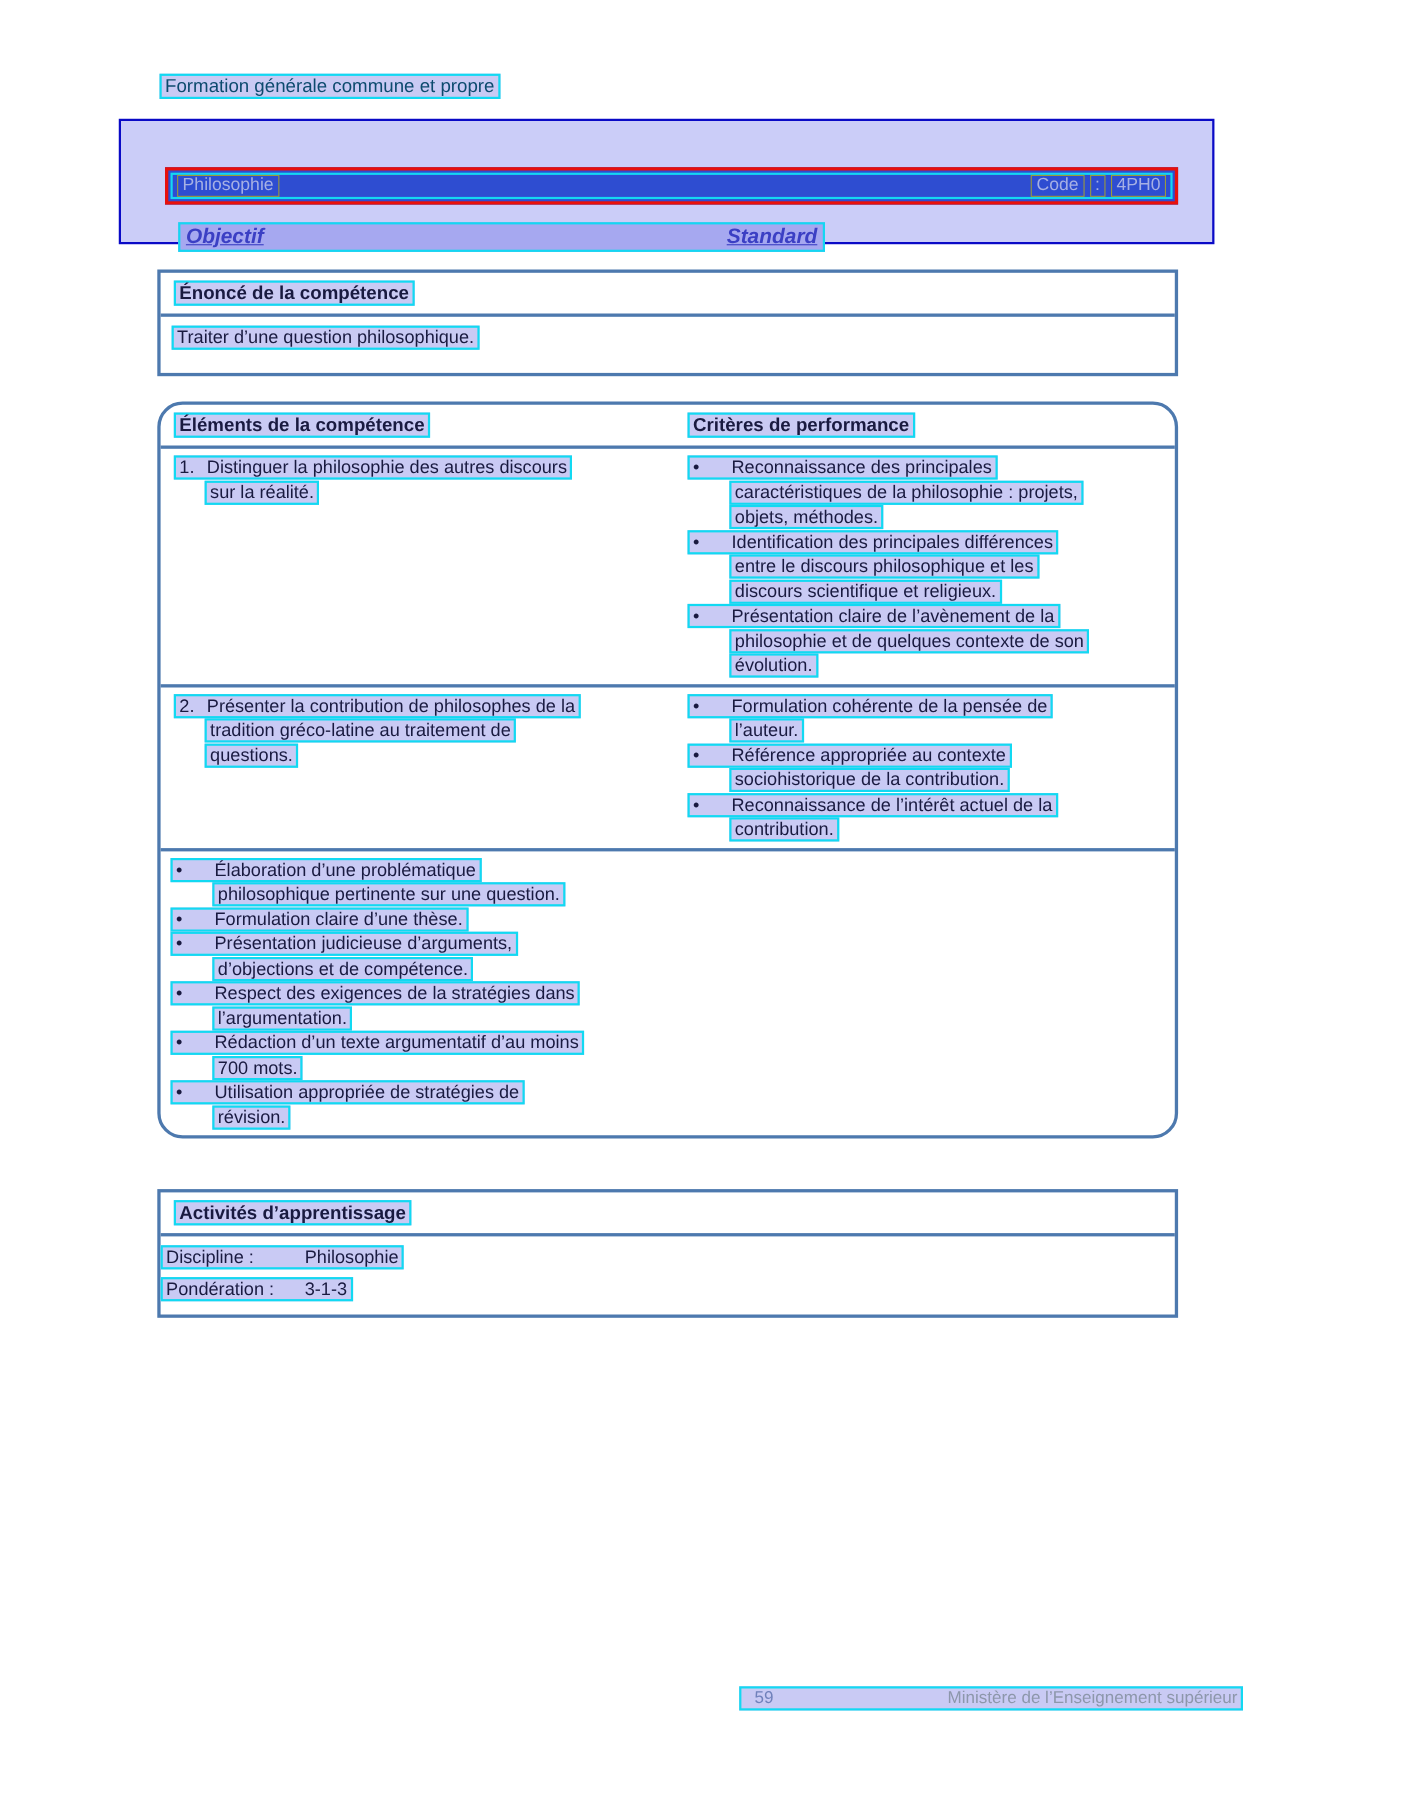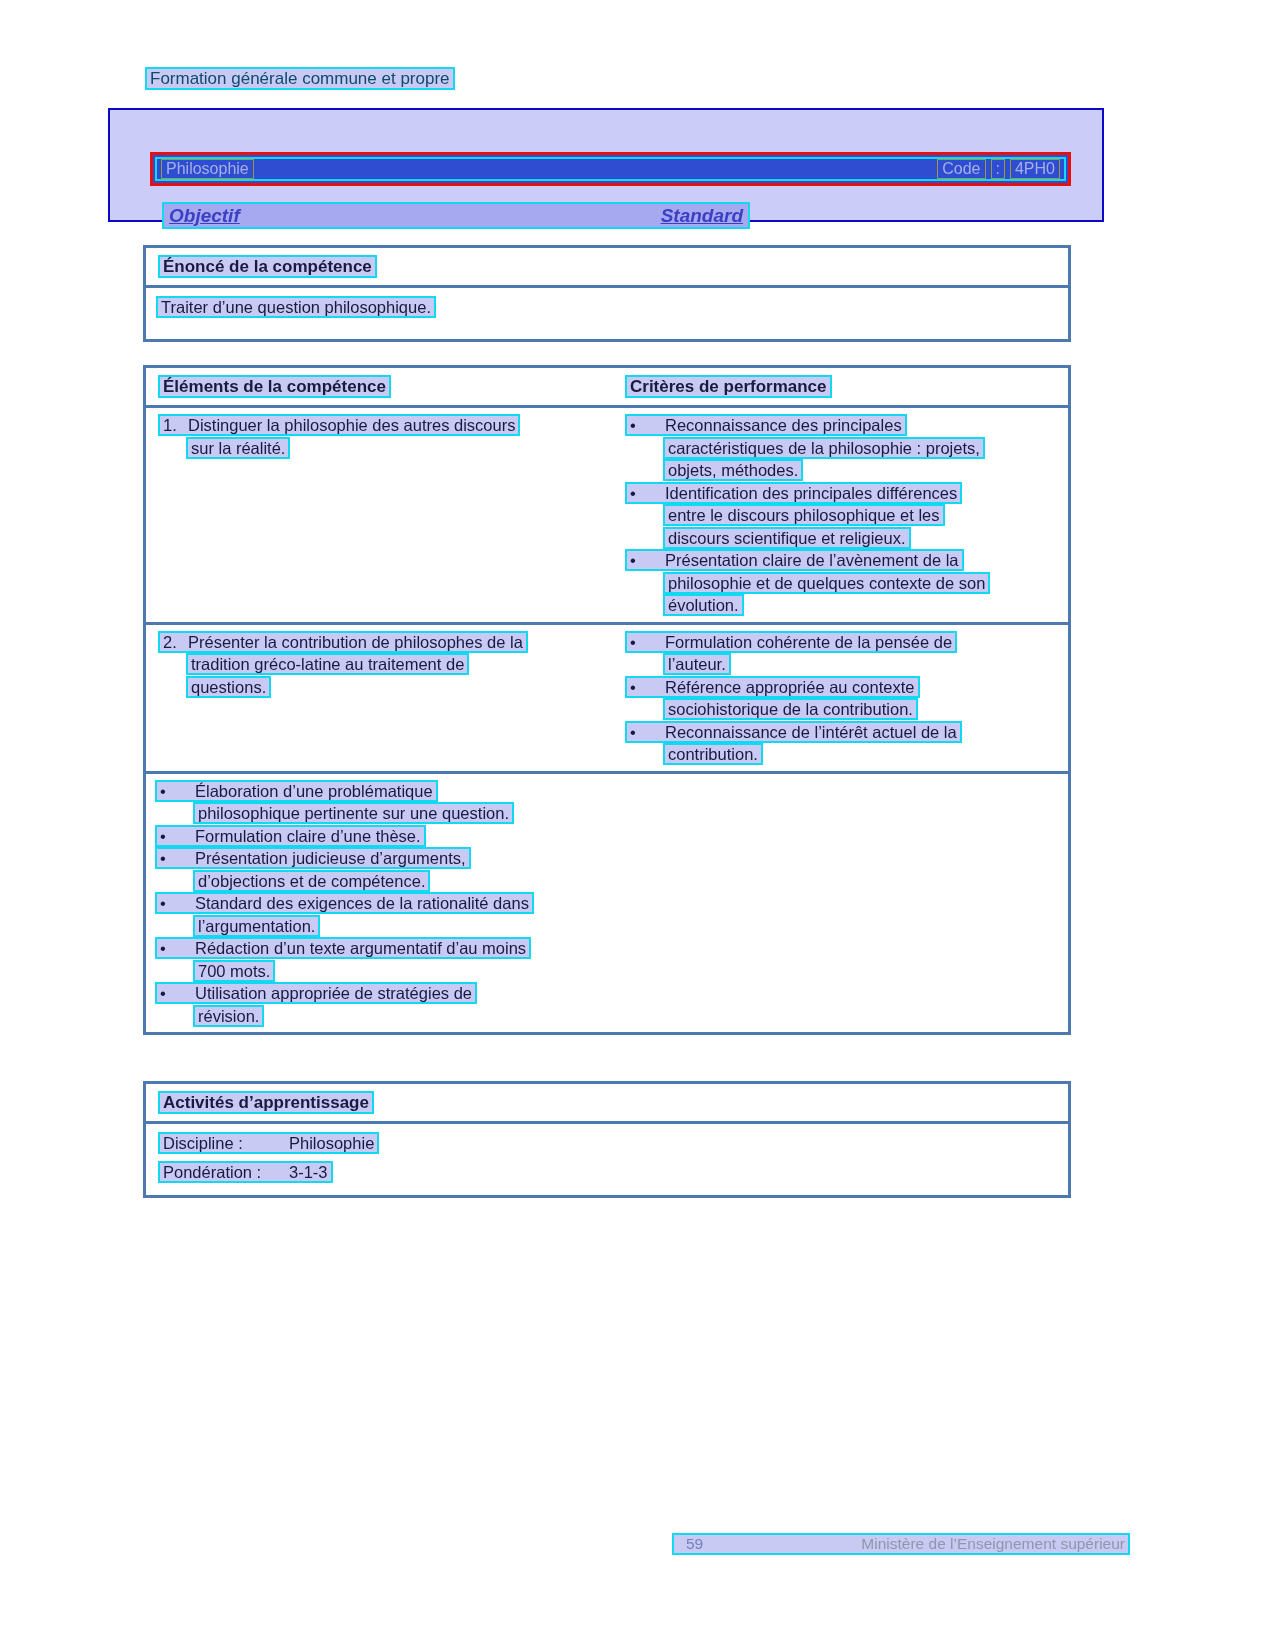--- a/index.html
+++ b/index.html
@@ -38,37 +38,37 @@
                  color:#3b3fc4; text-decoration:underline; }
 
   
   .tbl { position:absolute; left:143px; width:928px; background:#ffffff;
          border:3px solid #4d79ae; }
   .tbl-hdr { border-bottom:3px solid #4d79ae; padding:9px 12px 8px; }
   .tbl-hdr .hl, .bold { font-weight:bold; }
   .t1 { top:245px; min-height:97px; }
   .t1 .bodyrow { padding:10px 10px 18px 10px; }
 
-  .t2 { top:365px; }
+  .t2 { top:365px;border-radius:23px; }
   .t2 .tbl-hdr { display:flex; padding:9px 0 8px; }
   .t2 .h1 { width:470px; padding-left:12px; }
   .t2 .h2 { flex:1; padding-left:9px; }
   .t2 .row { display:flex; line-height:22.5px; }
   .t2 .row + .row { border-top:3px solid #4d79ae; }
   .cell-l { width:470px; padding:6px 14px 5px 12px; }
   .cell-r { flex:1; padding:6px 6px 5px 9px; }
   .elem { padding-left:28px; text-indent:-28px; }
   .elem .num { display:inline-block; width:25px; text-indent:0; }
   ul.crits { list-style:none; }
   .crit { padding-left:38px; text-indent:-38px; }
   .crit .hl::before { content:"\2022"; display:inline-block; width:35px; text-indent:0; }
 
   .t3 { top:1081px; }
   .t3 .kvs { padding:5px 0 8px; }
-  .kv { padding:1px 12px; line-height:27px; }
+  .kv { padding:1px 0; line-height:27px; }
   .kv .lbl { display:inline-block; width:126px; text-indent:0; }
 
   
   .footer { position:absolute; left:672px; top:1533px; width:458px; font-size:15.5px; }
   .footer .hl { display:flex; justify-content:space-between; align-items:center; color:#8d97ab;padding-left:12px; }
   .footer .pagenum { color:#7081bb; }
 
   .txt16 { font-size:16.5px; }
   .txt17 { font-size:17px; }
 </style>
@@ -160,21 +160,21 @@
     </div>
 
     <div class="row">
       <div class="cell-r">
         <ul class="crits">
           <li class="crit"><span class="hl">Élaboration d’une problématique
 philosophique pertinente sur une question.</span></li>
           <li class="crit"><span class="hl">Formulation claire d’une thèse.</span></li>
           <li class="crit"><span class="hl">Présentation judicieuse d’arguments,
 d’objections et de compétence.</span></li>
-          <li class="crit"><span class="hl">Standard des exigences de la rationalité dans
+          <li class="crit"><span class="hl">Respect des exigences de la stratégies dans
 l’argumentation.</span></li>
           <li class="crit"><span class="hl">Rédaction d’un texte argumentatif d’au moins
 700 mots.</span></li>
           <li class="crit"><span class="hl">Utilisation appropriée de stratégies de
 révision.</span></li>
         </ul>
       </div>
     </div>
   </div>
 

